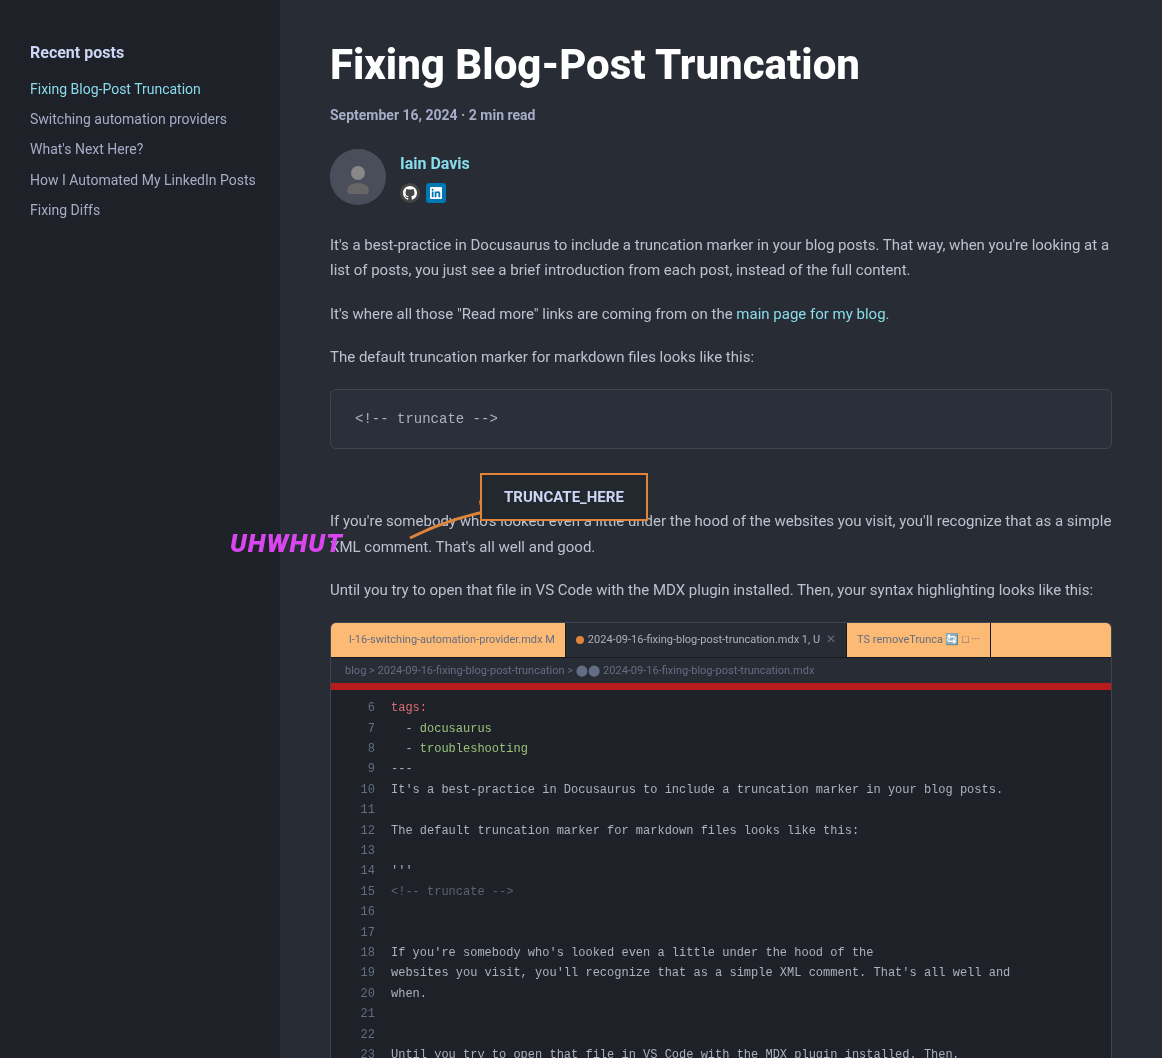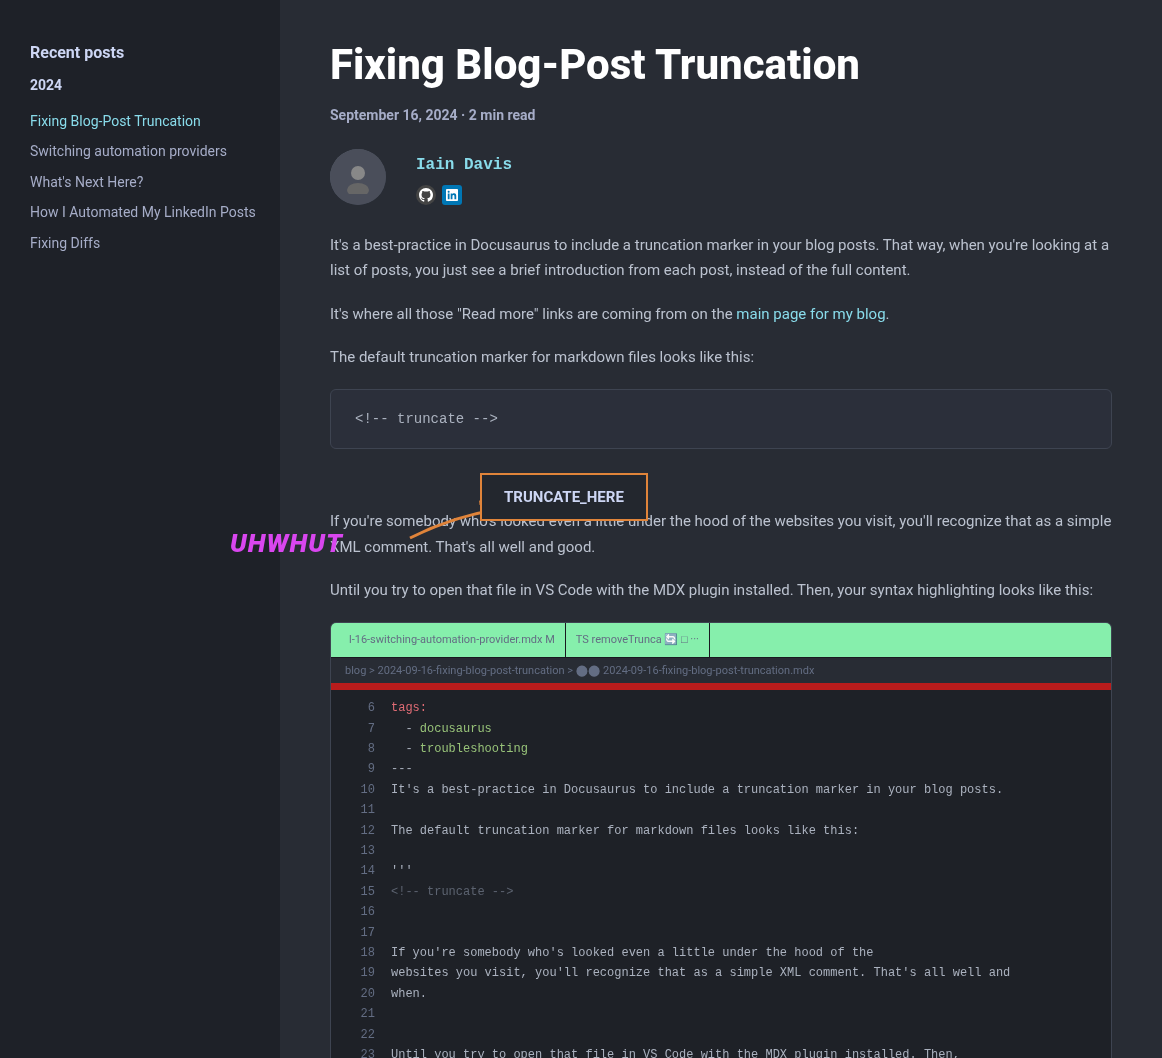--- a/index.html
+++ b/index.html
@@ -61,24 +61,23 @@
       margin-bottom: 14px;
     }
     .post-meta {
       font-size: 14px;
       color: #a6adc8;
       margin-bottom: 22px;
       font-weight: bold;
     }
     .author-row {
       display: flex;
-      align-items: flex-end;
-      gap: 30px;
+      align-items: center;
+      gap: 14px;
       margin-bottom: 28px;
-      font-family: Liberation Mono, monospace;
     }
     .avatar {
       width: 56px;
       height: 56px;
       border-radius: 50%;
       background: linear-gradient(135deg, #5c6370 0%, #3e4451 100%);
       overflow: hidden;
       flex-shrink: 0;
       display: flex;
       align-items: center;
@@ -155,21 +154,21 @@
     }
     
     .vscode-screenshot {
       background: #1e2127;
       border-radius: 6px;
       overflow: hidden;
       margin-top: 14px;
       border: 1px solid #3e4451;
     }
     .vscode-tabs {
-      background: #86efac;
+      background: #fdba74;
       display: flex;
       align-items: center;
       padding: 0 8px;
       height: 35px;
       gap: 0;
       overflow: hidden;
       border-bottom: 1px solid #181a1f;
     }
     .vscode-tab {
       font-size: 11px;
@@ -230,21 +229,20 @@
     .line-content .val { color: #98c379; }
     .line-content .comment { color: #5c6370; }
   </style>
 </head>
 <body>
 
 <div class="layout">
 
   <aside class="sidebar">
     <div class="sidebar-title">Recent posts</div>
-    <div class="sidebar-year">2024</div>
     <nav>
       <a class="sidebar-link active">Fixing Blog-Post Truncation</a>
       <a class="sidebar-link">Switching automation providers</a>
       <a class="sidebar-link">What's Next Here?</a>
       <a class="sidebar-link">How I Automated My LinkedIn Posts</a>
       <a class="sidebar-link">Fixing Diffs</a>
     </nav>
   </aside>
 
   <main class="main">
@@ -305,20 +303,25 @@
 
       <p>If you're somebody who's looked even a little under the hood of the websites you visit, you'll recognize that as a simple XML comment. That's all well and good.</p>
       <p>Until you try to open that file in VS Code with the MDX plugin installed. Then, your syntax highlighting looks like this:</p>
 
       <div class="vscode-screenshot">
 
         <div class="vscode-tabs">
           <div class="vscode-tab">
             <span>l-16-switching-automation-provider.mdx M</span>
           </div>
+          <div class="vscode-tab active">
+            <span class="dot"></span>
+            <span>2024-09-16-fixing-blog-post-truncation.mdx 1, U</span>
+            <span class="close-btn">✕</span>
+          </div>
           <div class="vscode-tab">
             <span>TS removeTrunca 🔄 □ ···</span>
           </div>
         </div>
 
         <div class="vscode-breadcrumb">
           <span>blog &gt; 2024-09-16-fixing-blog-post-truncation &gt; ⬤⬤ 2024-09-16-fixing-blog-post-truncation.mdx</span>
         </div>
 
         <div class="vscode-code">

